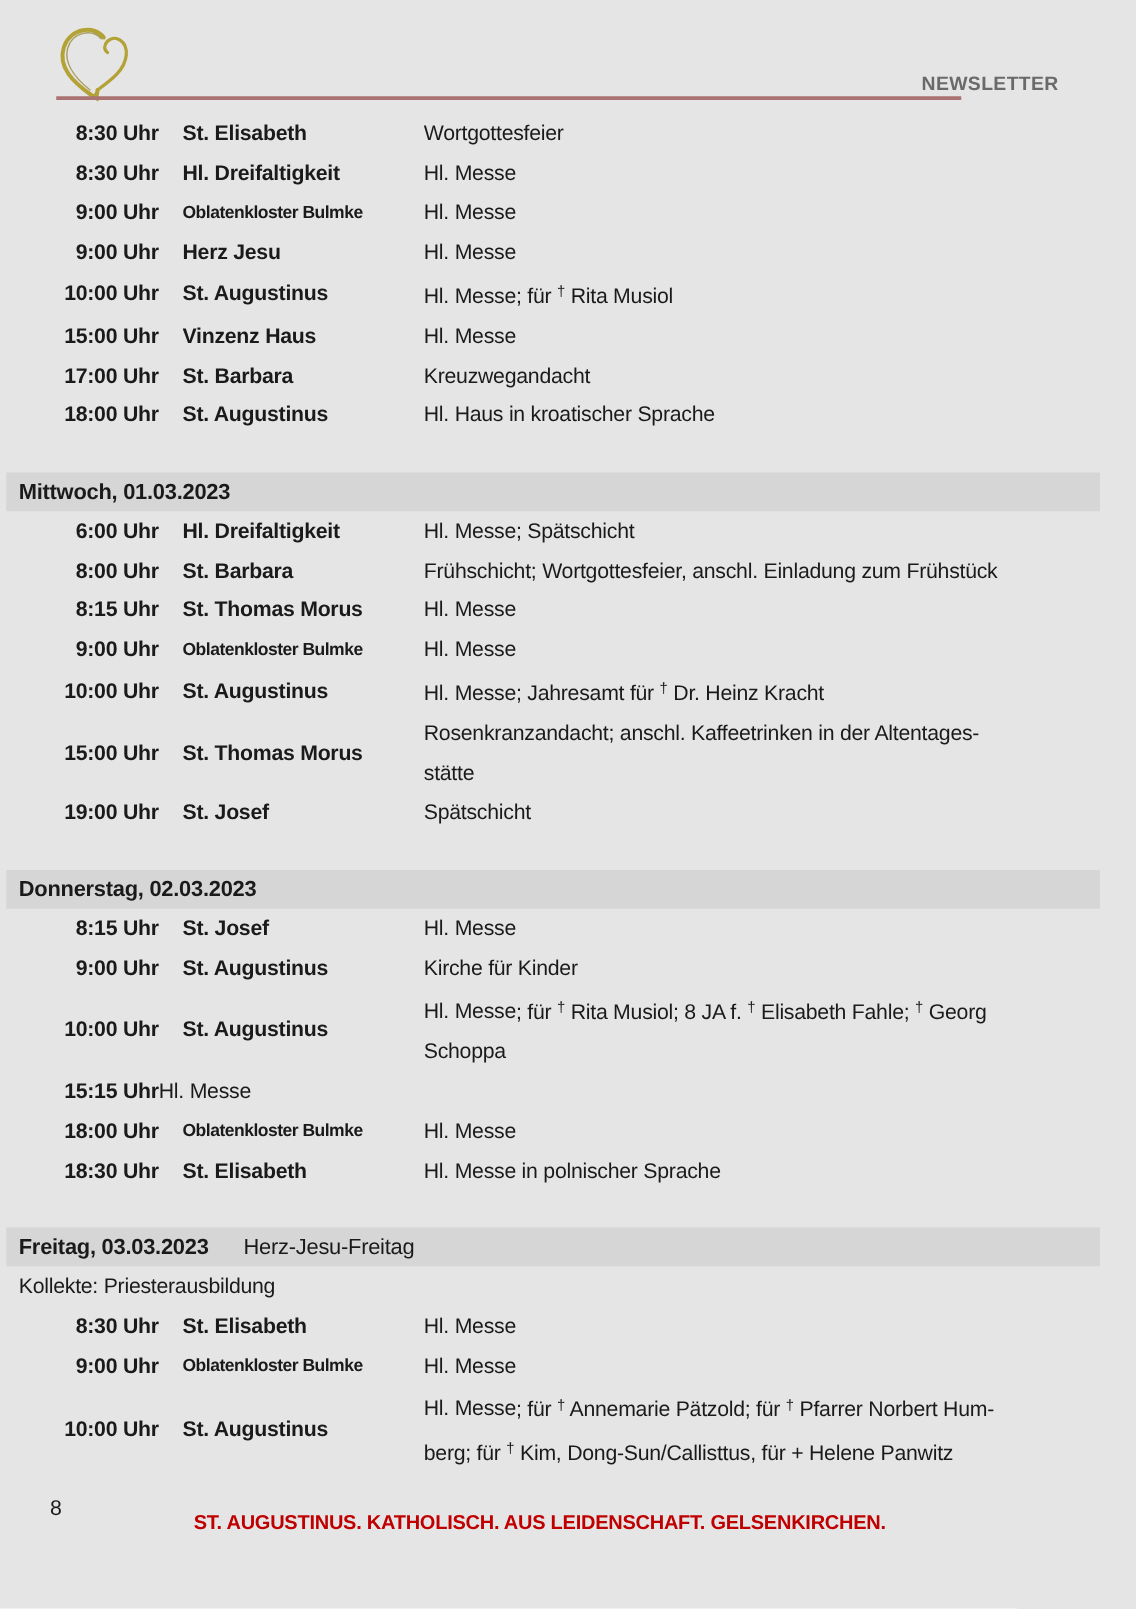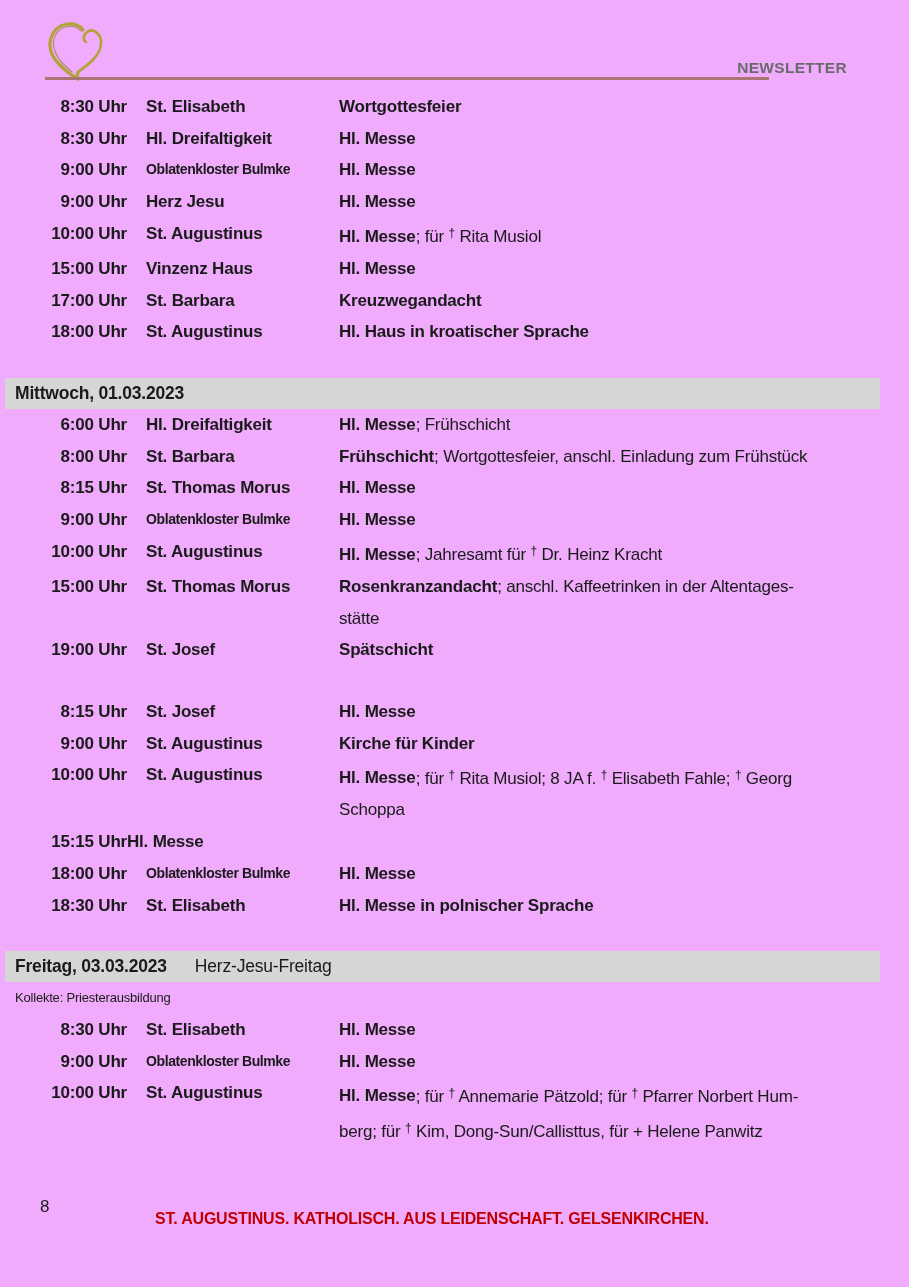--- a/index.html
+++ b/index.html
@@ -8,21 +8,21 @@
     --newsletter-gray:#6a6a6a;
     --footer-red:#c00000;
     --logo-gold:#b3a236;
     --logo-gold-dark:#8f7f2a;
     --text:#1a1a1a;
   }
   html,body{margin:0;padding:0;background:#fff;}
   .page{
     position:relative;
     width:909px;height:1287px;
-    background:#f0abfc;
+    background:#e5e5e5;
     font-family:"Liberation Sans",sans-serif;
     color:var(--text);
     letter-spacing:-0.2px;
     overflow:hidden;
   }
   
   .logo{position:absolute;left:42px;top:18px;width:68px;height:64px;}
   .header-rule{position:absolute;left:45px;top:77px;width:724px;height:3px;background:var(--accent-line);}
   .newsletter-label{
     position:absolute;right:62px;top:59px;
@@ -35,28 +35,28 @@
   .section-bar{
     margin-left:5px;margin-right:29px;
     background:var(--section-bg);
     height:31px;line-height:31px;
     padding-left:10px;
     font-size:17.5px;font-weight:bold;
     white-space:nowrap;
   }
   .section-bar .subtitle{margin-left:28px;font-weight:normal;}
   .section-note{
-    padding-left:15px;line-height:31.7px;font-size:13px;font-weight:normal;
-  }
-  .row{display:flex;align-items:flex-start;line-height:31.7px;font-size:17px;}
+    padding-left:15px;line-height:31.7px;font-size:17px;font-weight:normal;
+  }
+  .row{display:flex;align-items:center;line-height:31.7px;font-size:17px;}
   .cell-time{flex:none;width:112px;padding-left:15px;text-align:right;font-weight:bold;white-space:nowrap;}
   .cell-loc{flex:none;width:193px;margin-left:19px;font-weight:bold;white-space:nowrap;overflow:hidden;}
   .cell-loc.small{font-size:14px;letter-spacing:-0.4px;}
   .cell-desc{flex:1;margin-right:30px;}
-  .cell-desc .seg-bold{font-weight:bold;}
+  .cell-desc .seg-bold{font-weight:normal;}
   .dagger{font-size:0.7em;vertical-align:0.45em;}
   
   .footer{position:absolute;left:0;top:1194px;right:0;height:26px;}
   .page-number{position:absolute;left:40px;top:0;font-size:17px;line-height:26px;}
   .footer-motto{
     position:absolute;left:155px;top:12px;
     font-size:16px;line-height:26px;font-weight:bold;
     color:var(--footer-red);letter-spacing:-0.2px;white-space:nowrap;
   }
 </style>
@@ -130,21 +130,21 @@
 
   <div class="section">
     <div class="section-bar">
       <span class="title">Mittwoch, 01.03.2023</span><span class="subtitle"></span>
     </div>
 
     <div class="rows">
   <div class="row">
     <div class="cell-time">6:00 Uhr</div>
     <div class="cell-loc">Hl. Dreifaltigkeit</div>
-    <div class="cell-desc"><span class="seg-bold">Hl. Messe</span><span class="seg">; Frühschicht</span></div>
+    <div class="cell-desc"><span class="seg-bold">Hl. Messe</span><span class="seg">; Spätschicht</span></div>
   </div>
 
   <div class="row">
     <div class="cell-time">8:00 Uhr</div>
     <div class="cell-loc">St. Barbara</div>
     <div class="cell-desc"><span class="seg-bold">Frühschicht</span><span class="seg">; Wortgottesfeier, anschl. Einladung zum Frühstück</span></div>
   </div>
 
   <div class="row">
     <div class="cell-time">8:15 Uhr</div>
@@ -172,20 +172,23 @@
 
   <div class="row">
     <div class="cell-time">19:00 Uhr</div>
     <div class="cell-loc">St. Josef</div>
     <div class="cell-desc"><span class="seg-bold">Spätschicht</span></div>
   </div>
 </div>
   </div>
 
   <div class="section">
+    <div class="section-bar">
+      <span class="title">Donnerstag, 02.03.2023</span><span class="subtitle"></span>
+    </div>
 
     <div class="rows">
   <div class="row">
     <div class="cell-time">8:15 Uhr</div>
     <div class="cell-loc">St. Josef</div>
     <div class="cell-desc"><span class="seg-bold">Hl. Messe</span></div>
   </div>
 
   <div class="row">
     <div class="cell-time">9:00 Uhr</div>

